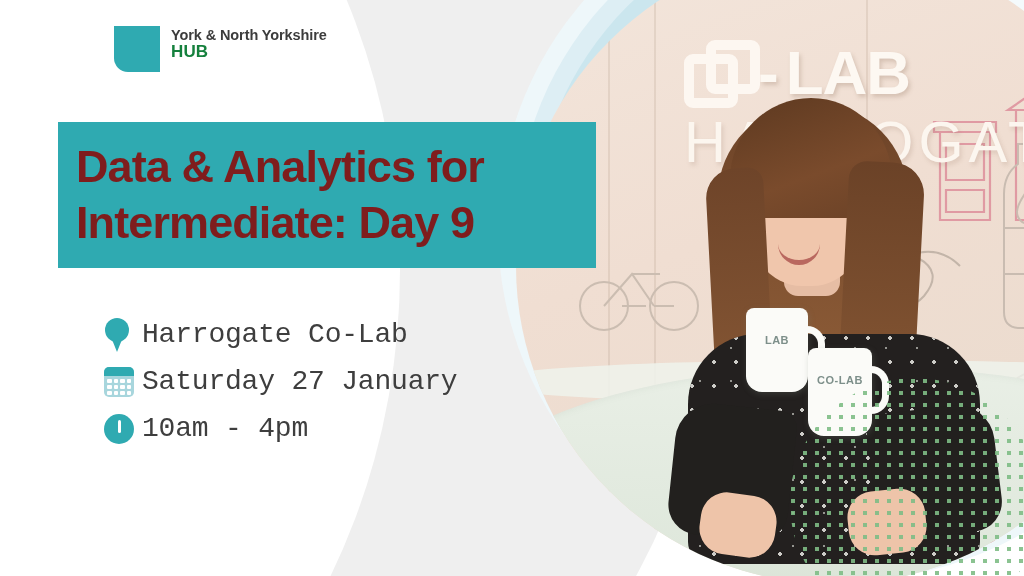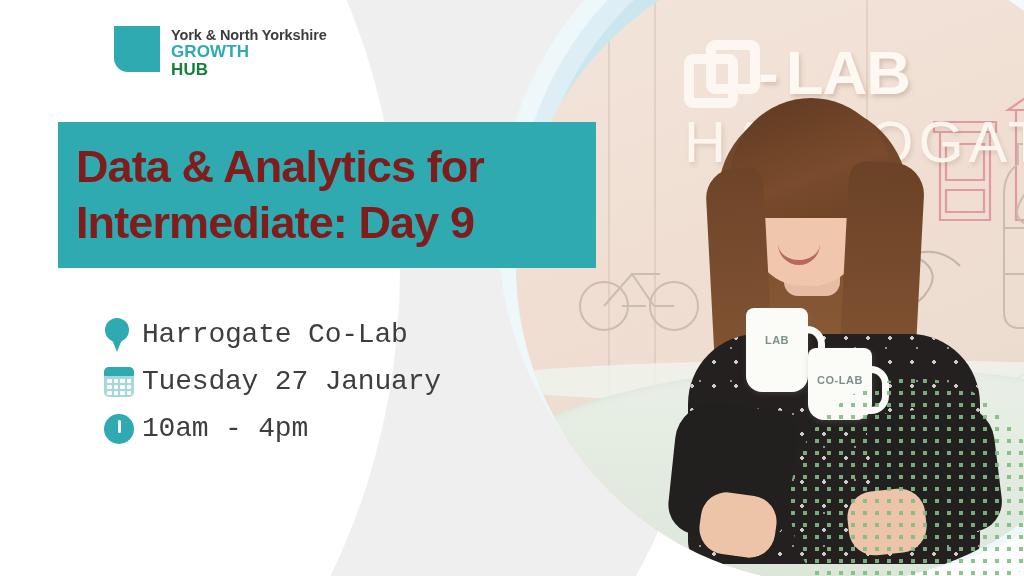--- a/index.html
+++ b/index.html
@@ -192,21 +192,21 @@
   .mug{position:absolute;background:#fbfbf8;border-radius:8px 8px 16px 16px;box-shadow:1px 2px 6px rgba(120,130,120,.25);}
   .mug .handle{
     position:absolute;right:-17px;top:18px;width:26px;height:34px;
     border:7px solid #fbfbf8;border-left-color:transparent;border-radius:0 18px 18px 0;
   }
   .mug .mlabel{
     position:absolute;left:0;right:0;top:26px;text-align:center;
     font-size:11px;font-weight:bold;color:#7d8f8a;letter-spacing:.5px;
   }
   .mug-a{left:230px;top:360px;width:62px;height:84px;}
-  .mug-b{left:292px;top:400px;width:64px;height:72px;}
+  .mug-b{left:292px;top:400px;width:64px;height:88px;}
 
   
   .logo{position:absolute;left:66px;top:26px;display:flex;align-items:flex-start;gap:11px;padding-left:48px;}
   .logo-mark{
     width:46px;height:46px;background:#2faab1;
     border-radius:0 0 0 14px;
     flex:0 0 auto;
   }
   .logo-text{padding-top:1px;}
   .logo-line1{
@@ -407,21 +407,20 @@
       </div>
     </div>
   </div>
 
   <div class="squiggle squiggle-green"></div>
 
   <div class="logo">
     <div class="logo-mark"></div>
     <div class="logo-text">
       <div class="logo-line1">York &amp; North Yorkshire</div>
-      <div class="logo-line2">GROWTH</div>
       <div class="logo-line3">HUB</div>
     </div>
   </div>
 
   <div class="title-banner">
     <div class="title-line">Data &amp; Analytics for</div>
     <div class="title-line">Intermediate: Day 9</div>
   </div>
 
   <div class="details">
@@ -449,21 +448,21 @@
               <i></i>
               <i></i>
               <i></i>
             <i></i>
               <i></i>
               <i></i>
               <i></i>
           </div>
         </div>
       </div>
-      <div class="detail-text">Tuesday 27 January</div>
+      <div class="detail-text">Saturday 27 January</div>
     </div>
 
     <div class="detail-row">
       <div class="detail-ico">
         <div class="ico-clock">
             <div class="hand"></div>
           </div>
       </div>
       <div class="detail-text">10am - 4pm</div>
     </div>

